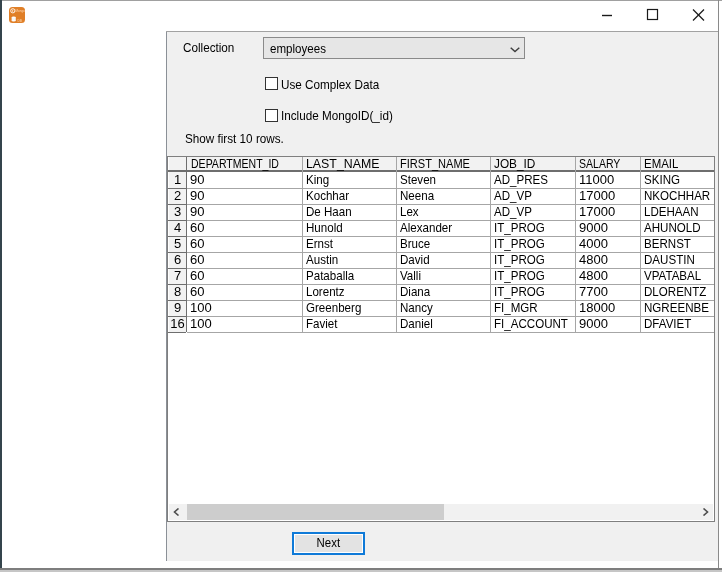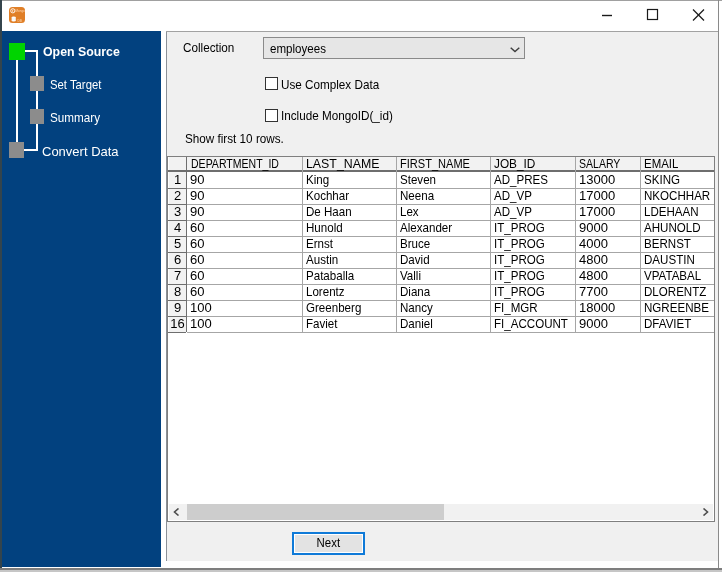--- a/index.html
+++ b/index.html
@@ -63,35 +63,20 @@
     <text x="8.4" y="14.6" font-size="3.2" fill="#ffd9b3" font-family="Liberation Sans">DB</text>
   </svg>
 
   <svg class="abs" style="left:595px;top:5px" width="120" height="20" viewBox="0 0 120 20">
     <line x1="7" y1="10.5" x2="17" y2="10.5" stroke="#1a1a1a" stroke-width="1.4"></line>
     <rect x="52.5" y="4.5" width="10" height="10" fill="none" stroke="#1a1a1a" stroke-width="1.2"></rect>
     <line x1="98" y1="4.5" x2="109" y2="15.5" stroke="#1a1a1a" stroke-width="1.3"></line>
     <line x1="109" y1="4.5" x2="98" y2="15.5" stroke="#1a1a1a" stroke-width="1.3"></line>
   </svg>
 
-  <div class="abs sidebar">
-
-    <div class="line" style="left:14px;top:28px;width:2px;height:83px"></div>
-    <div class="line" style="left:23px;top:19px;width:13px;height:2px"></div>
-    <div class="line" style="left:34px;top:19px;width:2px;height:100px"></div>
-    <div class="line" style="left:22px;top:118px;width:14px;height:2px"></div>
-    <div class="sq green" style="left:7px;top:12px;width:16px;height:17px"></div>
-    <div class="sq gray" style="left:28px;top:45px;width:14px;height:15px"></div>
-    <div class="sq gray" style="left:28px;top:78px;width:14px;height:15px"></div>
-    <div class="sq gray" style="left:7px;top:111px;width:15px;height:16px"></div>
-    <div class="steptxt" style="left:41px;top:13px;font-weight:bold;transform:scaleX(0.95);">Open Source</div>
-    <div class="steptxt" style="left:48px;top:46px;transform:scaleX(0.87);">Set Target</div>
-    <div class="steptxt" style="left:48px;top:79px;transform:scaleX(0.90);">Summary</div>
-    <div class="steptxt" style="left:40px;top:113px;">Convert Data</div>
-  </div>
 
   <div class="abs content"></div>
   <div class="panelborder" style="left:166px;top:31px;width:1px;height:530px"></div>
   <div class="panelborder" style="left:166px;top:31px;width:552px;height:1px;background:#a2a2a2;"></div>
 
   <div class="lbl" style="left:183px;top:40px;">Collection</div>
   <div class="combo">
     <div class="txt">employees</div>
     <svg style="position:absolute;right:4px;top:9px" width="10" height="6" viewBox="0 0 10 6">
       <path d="M0.7 0.7 L5 4.6 L9.3 0.7" fill="none" stroke="#3d3d3d" stroke-width="1.4"></path>
@@ -145,21 +130,21 @@
     <div class="hdr" style="left:233px;top:1px;transform:scaleX(0.85);">FIRST_NAME</div>
     <div class="hdr" style="left:327px;top:1px;transform:scaleX(0.91);">JOB_ID</div>
     <div class="hdr" style="left:412px;top:1px;transform:scaleX(0.81);">SALARY</div>
     <div class="hdr" style="left:477px;top:1px;transform:scaleX(0.88);">EMAIL</div>
 
     <div class="rnc" style="left:2px;top:17px;width:17px;">1</div>
     <div class="cell num" style="left:23px;top:17px;">90</div>
       <div class="cell" style="left:139px;top:17px;">King</div>
       <div class="cell" style="left:233px;top:17px;">Steven</div>
       <div class="cell" style="left:327px;top:17px;">AD_PRES</div>
-      <div class="cell num" style="left:412px;top:17px;">13000</div>
+      <div class="cell num" style="left:412px;top:17px;">11000</div>
       <div class="cell" style="left:477px;top:17px;">SKING</div>
     <div class="rnc" style="left:2px;top:33px;width:17px;">2</div>
     <div class="cell num" style="left:23px;top:33px;">90</div>
       <div class="cell" style="left:139px;top:33px;">Kochhar</div>
       <div class="cell" style="left:233px;top:33px;">Neena</div>
       <div class="cell" style="left:327px;top:33px;">AD_VP</div>
       <div class="cell num" style="left:412px;top:33px;">17000</div>
       <div class="cell" style="left:477px;top:33px;">NKOCHHAR</div>
     <div class="rnc" style="left:2px;top:49px;width:17px;">3</div>
     <div class="cell num" style="left:23px;top:49px;">90</div>

